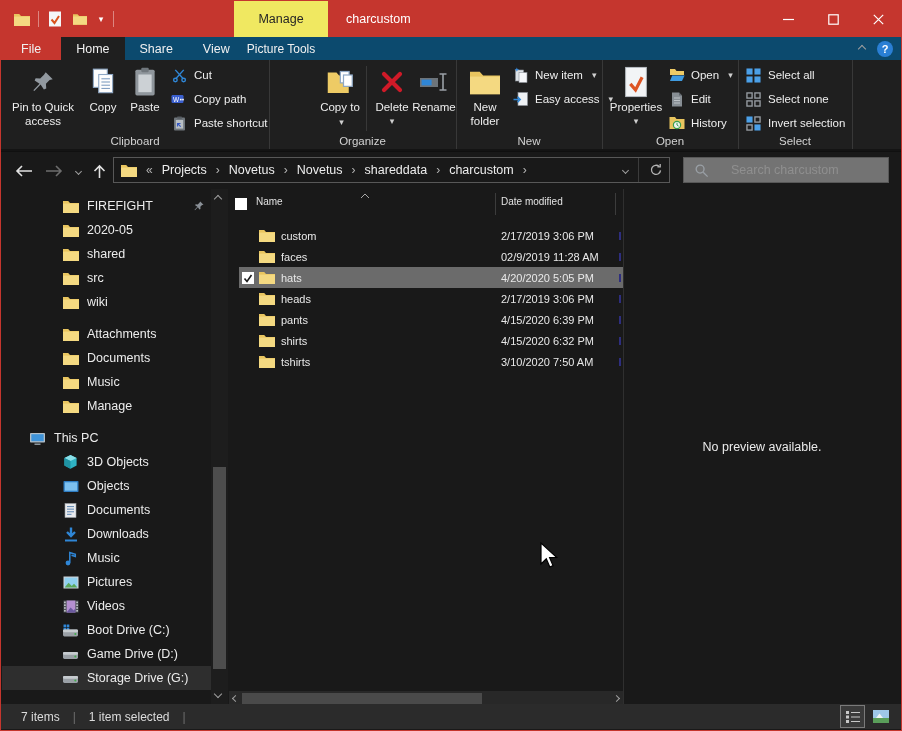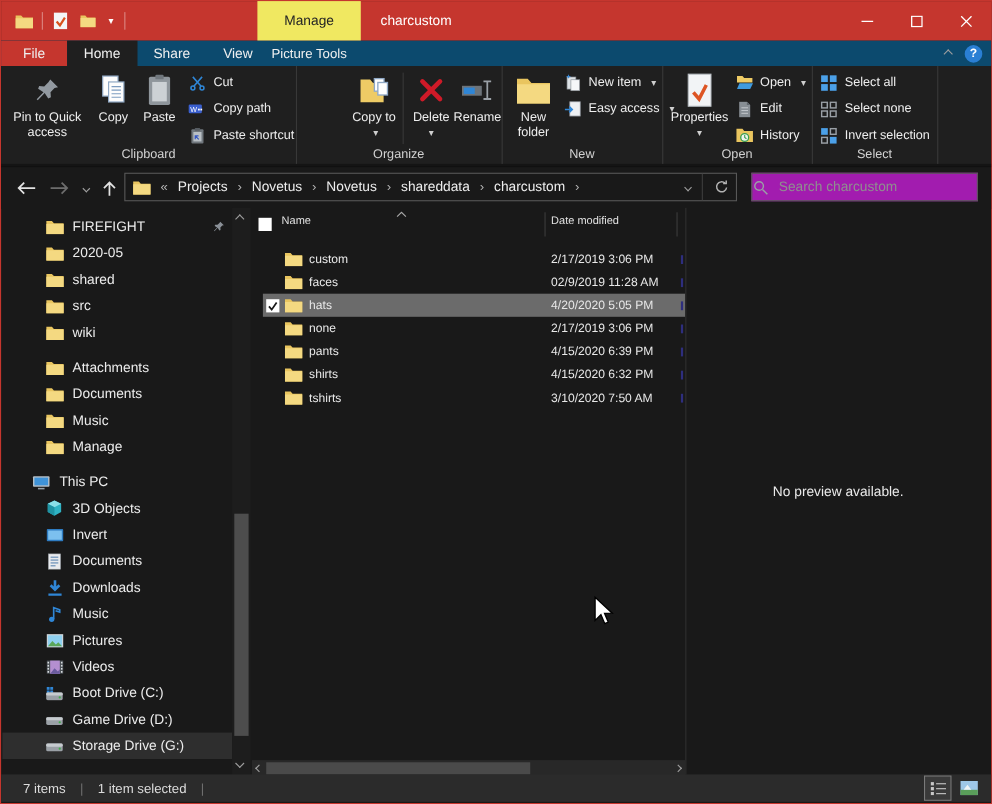--- a/index.html
+++ b/index.html
@@ -45,31 +45,31 @@
 
   
   .navrow{position:absolute;top:150px;left:0;right:0;height:38px;background:#191919;border-top:1px solid #101010}
   .navbtn{position:absolute;top:0;height:38px;display:flex;align-items:center;justify-content:center}
   .addressbar{position:absolute;left:112px;top:5px;width:557px;height:26px;border:1px solid #585858;background:#191919;
       display:flex;align-items:center;gap:9px;padding:0 6px;box-sizing:border-box}
   .crumbs{display:flex;align-items:center;gap:9px;font-size:12.5px;color:#ededed}
   .crumb-sep{color:#b5b5b5;font-size:12px}
   .abar-right{margin-left:auto;display:flex;align-items:center;gap:10px}
   .abar-div{width:1px;height:24px;background:#3c3c3c}
-  .searchbox{position:absolute;left:682px;top:5px;width:206px;height:26px;border:1px solid #585858;background:#a21caf;
-      display:flex;align-items:center;gap:7px;box-sizing:border-box}
+  .searchbox{position:absolute;left:682px;top:5px;width:206px;height:26px;border:1px solid #585858;background:#737373;
+      display:flex;align-items:center;gap:20px;padding-left:10px;box-sizing:border-box}
   .searchbox input{background:transparent;border:none;outline:none;color:#e0e0e0;font-family:"Liberation Sans",sans-serif;
       font-size:12.5px;width:150px}
   .searchbox input::placeholder{color:#8f8f8f}
 
   
   .sidebar{position:absolute;left:1px;top:188px;width:209px;bottom:26px;overflow:hidden;padding-top:5px;box-sizing:border-box}
   .side-item{height:24px;display:flex;align-items:center;gap:8px;font-size:12.5px;color:#ececec;white-space:nowrap}
   .side-item.lvl1{padding-left:27px}
-  .side-item.lvl2{padding-left:39px}
+  .side-item.lvl2{padding-left:60px}
   .side-item.hover{background:#2e2e2e}
   .sicon{width:17px;display:flex;justify-content:center;flex:none}
   .spin{margin-left:auto;margin-right:6px;display:flex}
   .sgap{height:8px}
   .side-scroll{position:absolute;left:210px;top:188px;width:17px;bottom:26px;background:#1d1d1d}
   .ss-thumb{position:absolute;left:2px;top:278px;width:13px;height:202px;background:#4d4d4d}
   .ss-up{position:absolute;left:4px;top:7px}
   .ss-down{position:absolute;left:4px;bottom:7px}
 
   
@@ -591,21 +591,21 @@
         </span>
         <span>3D Objects</span>
       </div>
       <div class="side-item lvl2">
         <span class="sicon">
           <svg width="16" height="13" viewBox="0 0 16 13">
             <rect x="0.5" y="1" width="15" height="11" rx="0.8" fill="#2e7cc2"></rect>
             <rect x="1.8" y="2.3" width="12.4" height="8.4" fill="#7cc0ef"></rect>
           </svg>
         </span>
-        <span>Invert</span>
+        <span>Objects</span>
       </div>
       <div class="side-item lvl2">
         <span class="sicon">
           <svg width="13" height="15" viewBox="0 0 13 15">
             <rect x="1" y="0.5" width="11" height="14" fill="#e8eaed" stroke="#9aa0a6" stroke-width="0.6"></rect>
             <g fill="#6a90b8">
               <rect x="3" y="3" width="7" height="1.1"></rect>
               <rect x="3" y="5.6" width="7" height="1.1"></rect>
               <rect x="3" y="8.2" width="7" height="1.1"></rect>
               <rect x="3" y="10.8" width="4.5" height="1.1"></rect>
@@ -770,21 +770,21 @@
             <svg width="10" height="10">
               <path d="M1.5 5.5l2.5 3 4.5-6.5" stroke="#1a1a1a" stroke-width="1.6" fill="none"></path>
             </svg>
           </span>
           <span class="ricon">
             <svg width="16" height="13" viewBox="0 0 16 13">
               <path d="M0 1h5.2L7 3h9v10H0z" fill="#e9c55f"></path>
               <path d="M0 3.6h16V13H0z" fill="#f4d981"></path>
             </svg>
           </span>
-          <span class="rname">none</span>
+          <span class="rname">heads</span>
           <span class="rdate">2/17/2019 3:06 PM</span>
           <span class="edge-mark"></span>
         </div>
         <div class="frow">
           <span class="rcb">
             <svg width="10" height="10">
               <path d="M1.5 5.5l2.5 3 4.5-6.5" stroke="#1a1a1a" stroke-width="1.6" fill="none"></path>
             </svg>
           </span>
           <span class="ricon">

